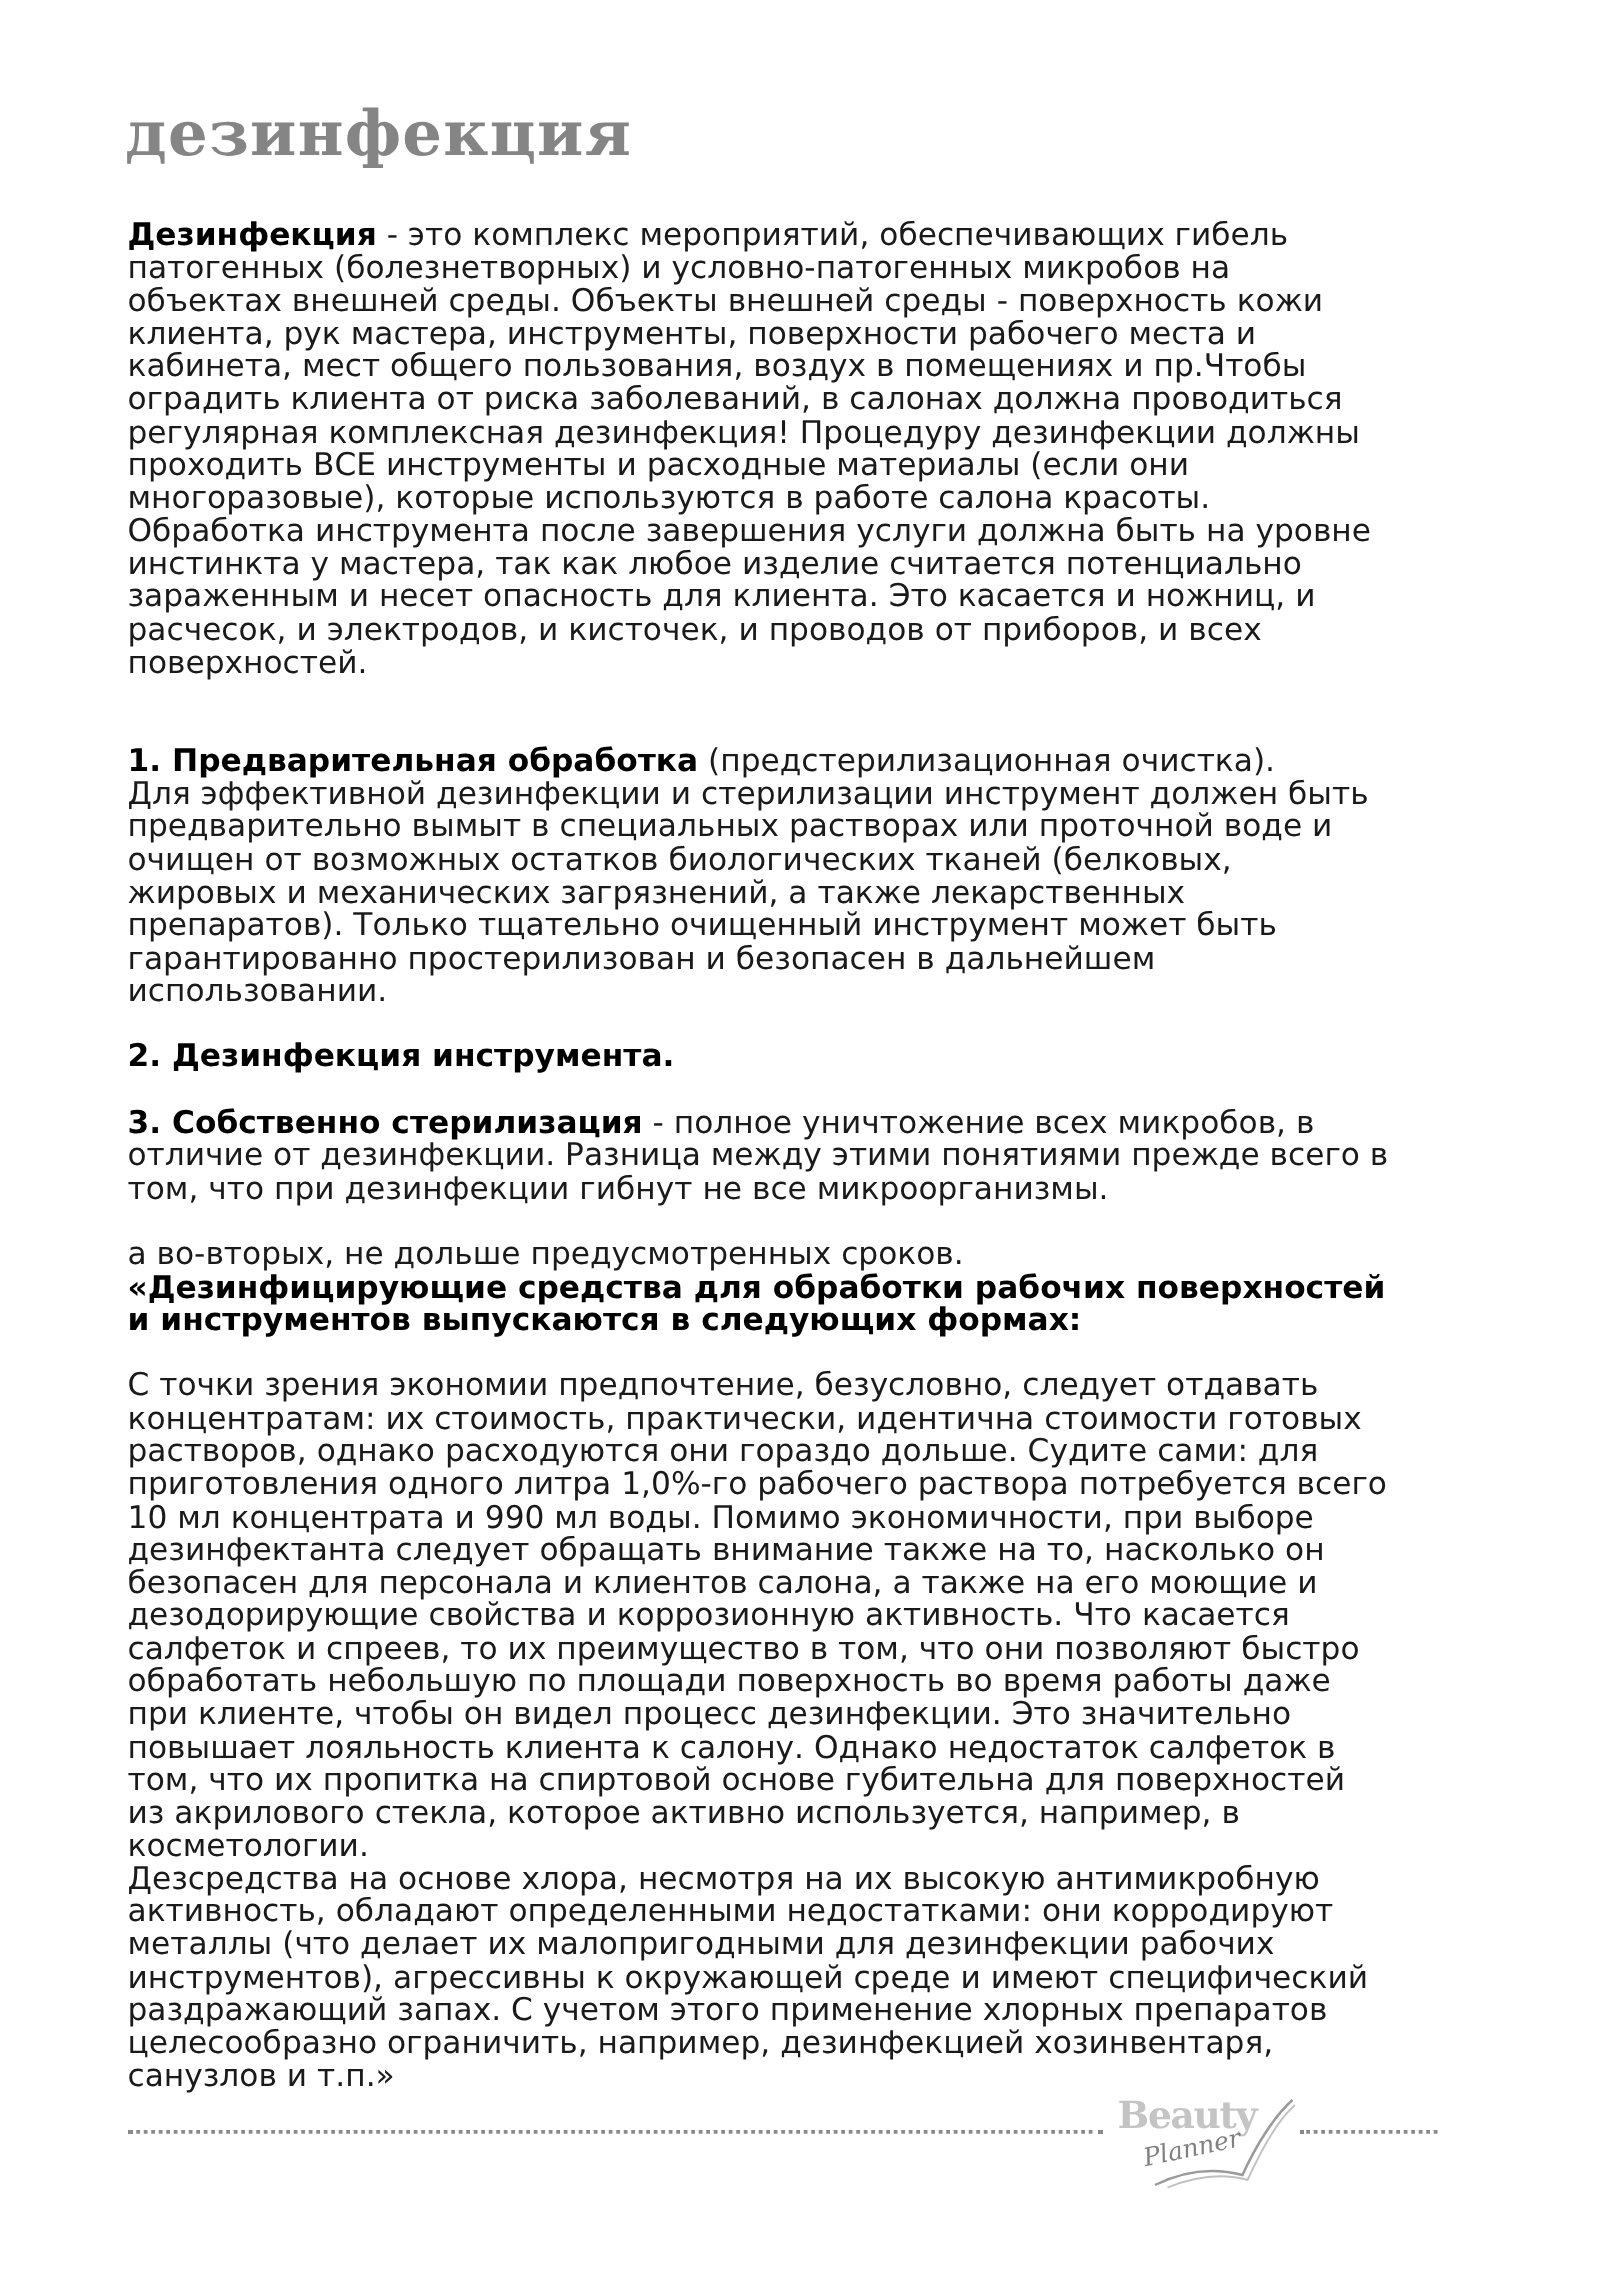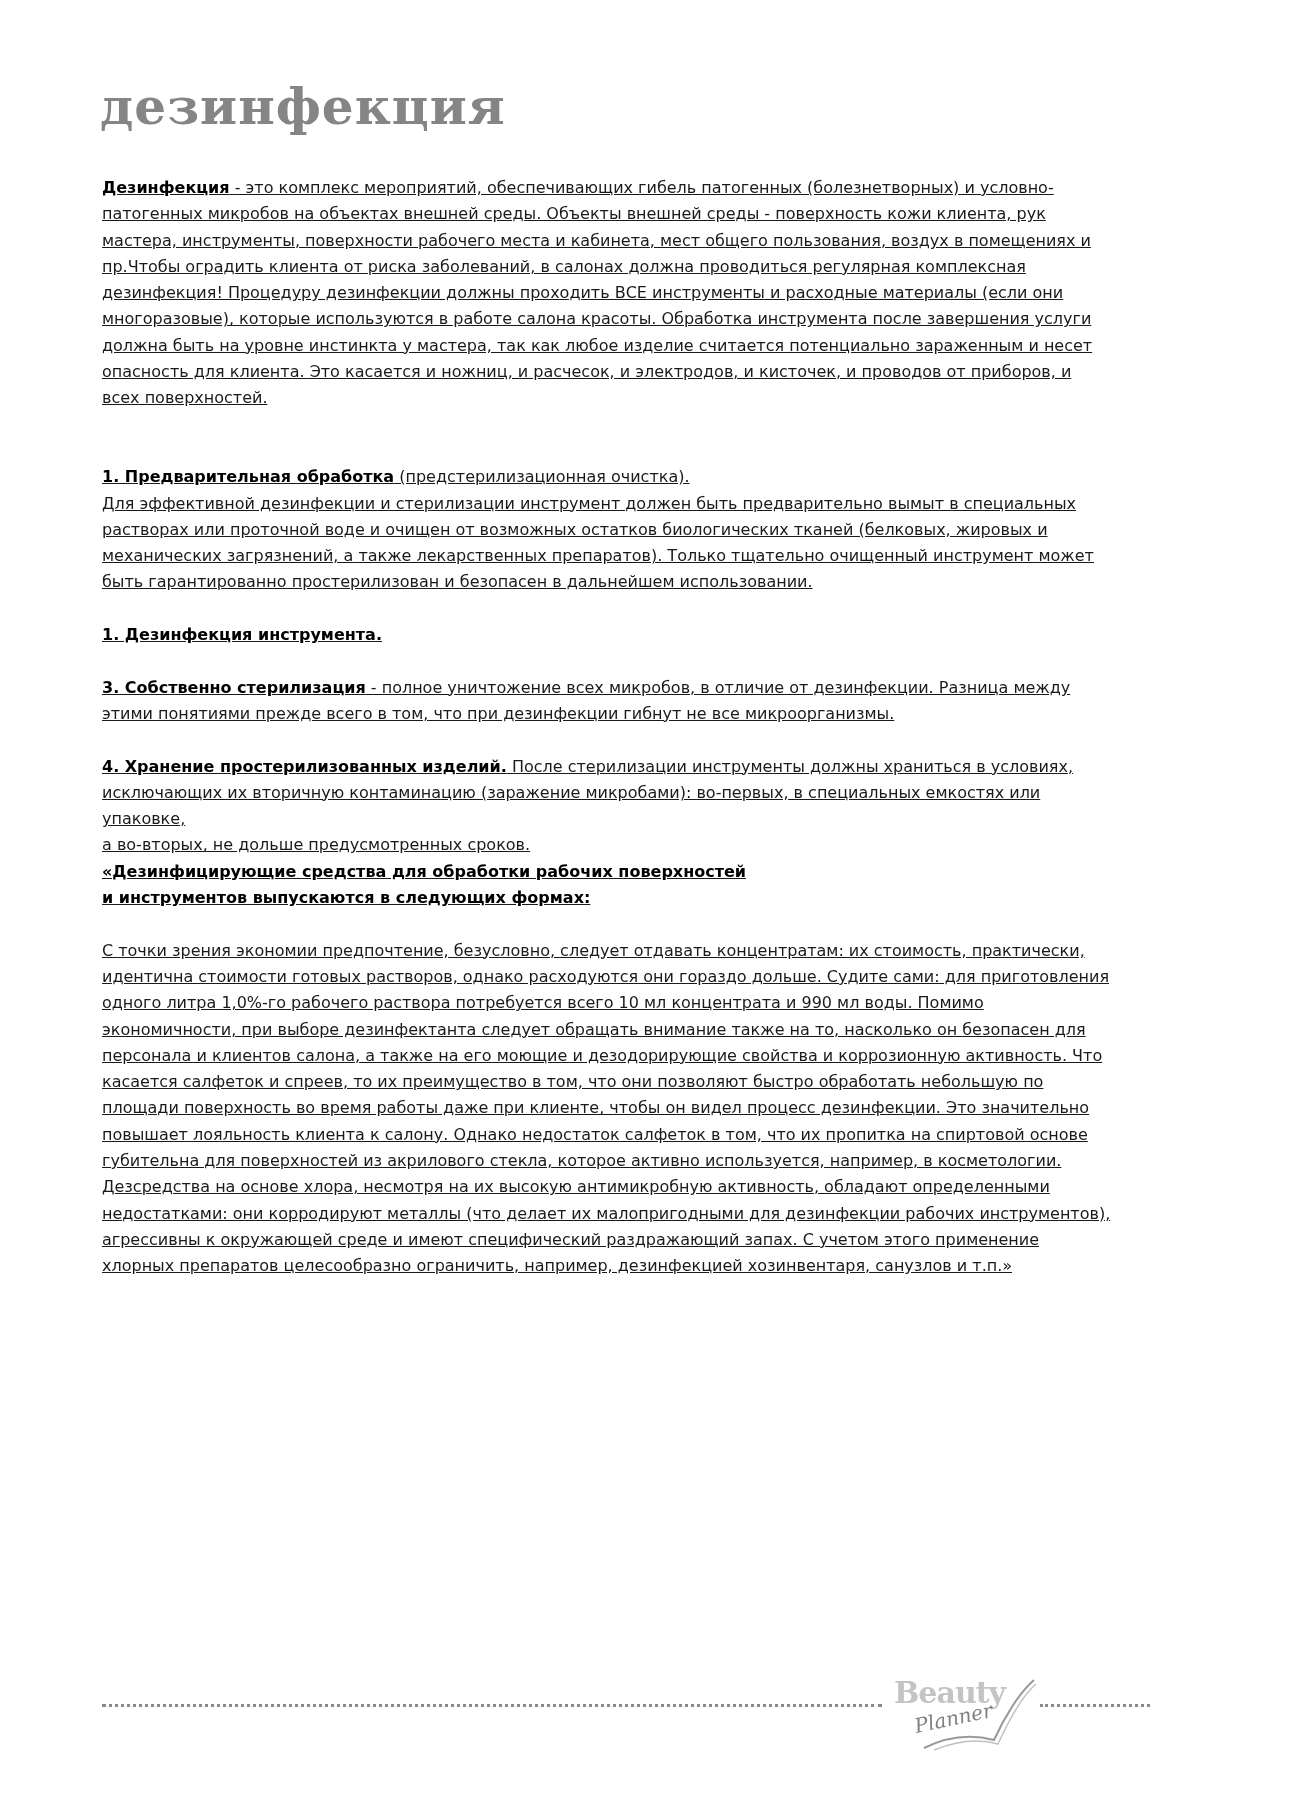--- a/index.html
+++ b/index.html
@@ -6,22 +6,22 @@
     body { width: 1289px; height: 1819px; position: relative; overflow: hidden; }
     .page { position: absolute; left: 0; top: 0; width: 1138px; height: 1819px; }
     .title {
       position: absolute; left: 100px; top: 82px;
       font-family: "DejaVu Serif", serif; font-weight: bold;
       font-size: 50px; color: #858585; letter-spacing: 1px; line-height: 1;
       margin: 0;
     }
     .body-text {
       position: absolute; left: 102px; top: 175px; width: 1010px;
-      font-family: "DejaVu Sans", sans-serif; font-size: 16px;
-      line-height: 26.3px; color: #1a1a1a; text-decoration: underline;
+      font-family: "DejaVu Sans", sans-serif; font-size: 25px;
+      line-height: 26.3px; color: #1a1a1a;
     }
     .body-text p { margin: 0; }
     .body-text .gap { height: 26.3px; }
     .body-text b { font-weight: bold; color: #000; }
     .footer {
       position: absolute; left: 102px; top: 1690px; width: 1030px; height: 60px;
     }
     .dots-left {
       position: absolute; left: 0; top: 14px; width: 780px; height: 0;
       border-top: 3px dotted #8a8a8a;
@@ -49,25 +49,24 @@
 <div class="page">
   <h1 class="title">дезинфекция</h1>
 
   <div class="body-text">
     <p><b>Дезинфекция</b><span> - это комплекс мероприятий, обеспечивающих гибель патогенных (болезнетворных) и условно-патогенных микробов на объектах внешней среды. Объекты внешней среды - поверхность кожи клиента, рук мастера, инструменты, поверхности рабочего места и кабинета, мест общего пользования, воздух в помещениях и пр.Чтобы оградить клиента от риска заболеваний, в салонах должна проводиться регулярная комплексная дезинфекция! Процедуру дезинфекции должны проходить ВСЕ инструменты и расходные материалы (если они многоразовые), которые используются в работе салона красоты. Обработка инструмента после завершения услуги должна быть на уровне инстинкта у мастера, так как любое изделие считается потенциально зараженным и несет опасность для клиента. Это касается и ножниц, и расчесок, и электродов, и кисточек, и проводов от приборов, и всех поверхностей.</span></p>
     <div class="gap"></div>
     <div class="gap"></div>
     <p><b>1. Предварительная обработка</b><span> (предстерилизационная очистка).</span></p>
     <p>Для эффективной дезинфекции и стерилизации инструмент должен быть предварительно вымыт в специальных растворах или проточной воде и очищен от возможных остатков биологических тканей (белковых, жировых и механических загрязнений, а также лекарственных препаратов). Только тщательно очищенный инструмент может быть гарантированно простерилизован и безопасен в дальнейшем использовании.</p>
     <div class="gap"></div>
-    <p><b>1. Дезинфекция инструмента.</b></p>
+    <p><b>2. Дезинфекция инструмента.</b></p>
     <div class="gap"></div>
     <p><b>3. Собственно стерилизация</b><span> - полное уничтожение всех микробов, в отличие от дезинфекции. Разница между этими понятиями прежде всего в том, что при дезинфекции гибнут не все микроорганизмы.</span></p>
     <div class="gap"></div>
-    <p><b>4. Хранение простерилизованных изделий.</b><span> После стерилизации инструменты должны храниться в условиях, исключающих их вторичную контаминацию (заражение микробами): во-первых, в специальных емкостях или упаковке,</span></p>
     <p>а во-вторых, не дольше предусмотренных сроков.</p>
     <p><b>«Дезинфицирующие средства для обработки рабочих поверхностей</b></p>
     <p><b>и инструментов выпускаются в следующих формах:</b></p>
     <div class="gap"></div>
     <p>С точки зрения экономии предпочтение, безусловно, следует отдавать концентратам: их стоимость, практически, идентична стоимости готовых растворов, однако расходуются они гораздо дольше. Судите сами: для приготовления одного литра 1,0%-го рабочего раствора потребуется всего 10 мл концентрата и 990 мл воды. Помимо экономичности, при выборе дезинфектанта следует обращать внимание также на то, насколько он безопасен для персонала и клиентов салона, а также на его моющие и дезодорирующие свойства и коррозионную активность. Что касается салфеток и спреев, то их преимущество в том, что они позволяют быстро обработать небольшую по площади поверхность во время работы даже при клиенте, чтобы он видел процесс дезинфекции. Это значительно повышает лояльность клиента к салону. Однако недостаток салфеток в том, что их пропитка на спиртовой основе губительна для поверхностей из акрилового стекла, которое активно используется, например, в косметологии.</p>
     <p>Дезсредства на основе хлора, несмотря на их высокую антимикробную активность, обладают определенными недостатками: они корродируют металлы (что делает их малопригодными для дезинфекции рабочих инструментов), агрессивны к окружающей среде и имеют специфический раздражающий запах. С учетом этого применение хлорных препаратов целесообразно ограничить, например, дезинфекцией хозинвентаря, санузлов и т.п.»</p>
   </div>
 
   <div class="footer">
     <div class="dots-left"></div>

